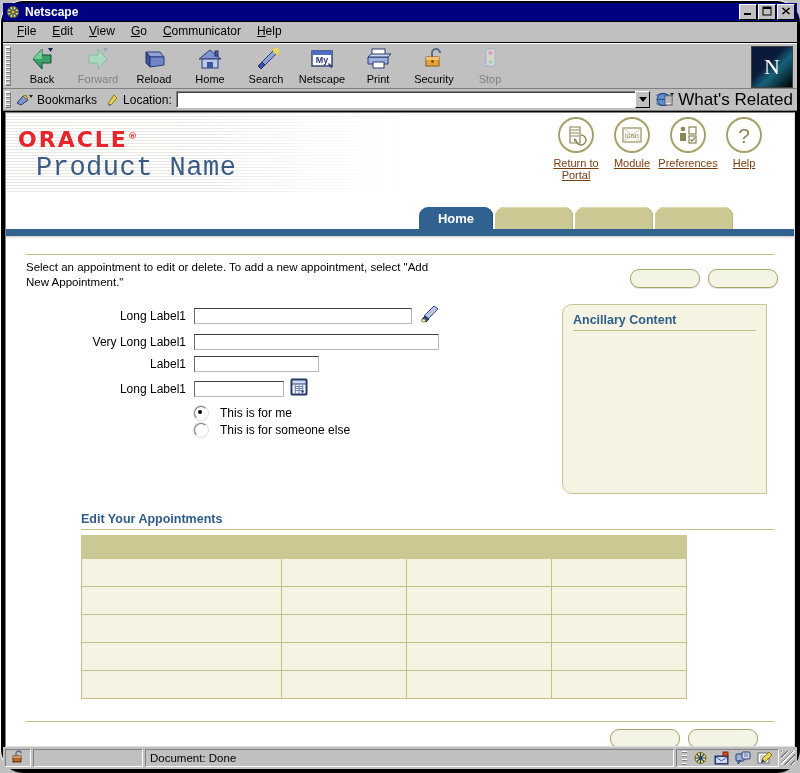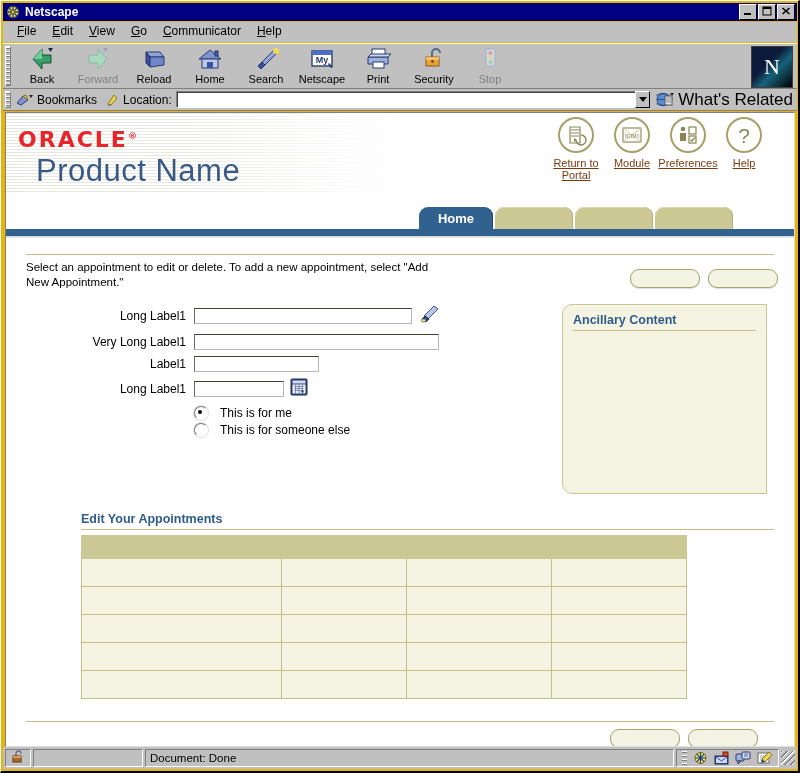--- a/index.html
+++ b/index.html
@@ -2,24 +2,24 @@
 <html><head>
 <meta charset="utf-8">
 <style>
   html,body{margin:0;padding:0;}
   body{
     width:800px;height:773px;overflow:hidden;
     font-family:"Liberation Sans", sans-serif;
     background:#c0c0c0;
     -webkit-font-smoothing:none;
   }
-  .win{position:absolute;left:0;top:0;width:800px;height:773px;background:#eab308;
+  .win{position:absolute;left:0;top:0;width:800px;height:773px;background:#000000;
        border-left:1px solid #ffffff;border-top:1px solid #ffffff;
        border-right:2px solid #000000;border-bottom:2px solid #000000;
-       box-sizing:border-box;}
+       box-sizing:border-box;border-radius:23px;}
 
   
   .titlebar{position:absolute;left:2px;top:2px;width:794px;height:18px;
             background:#000080;display:flex;align-items:center;}
   .tb-icon{width:16px;height:14px;margin-left:2px;margin-right:4px;position:relative;flex:0 0 auto;}
   .tb-title{color:#ffffff;font-size:12px;font-weight:bold;letter-spacing:0px;}
   .tb-btns{margin-left:auto;display:flex;gap:1px;margin-right:2px;}
   .tb-btn{width:16px;height:14px;background:#c0c0c0;
           border-left:1px solid #ffffff;border-top:1px solid #ffffff;
           border-right:1px solid #000;border-bottom:1px solid #000;
@@ -83,22 +83,22 @@
   .brand{position:relative;height:95px;}
   .brand-img{position:absolute;left:0;top:0;width:400px;height:80px;
      background:
        repeating-linear-gradient(to bottom, rgba(160,160,130,0.33) 0 1px, rgba(255,255,255,0) 1px 3px);
      -webkit-mask-image:linear-gradient(to right, rgba(0,0,0,1) 0%, rgba(0,0,0,.95) 45%, rgba(0,0,0,.35) 75%, rgba(0,0,0,0) 100%);
      mask-image:linear-gradient(to right, rgba(0,0,0,1) 0%, rgba(0,0,0,.95) 45%, rgba(0,0,0,.35) 75%, rgba(0,0,0,0) 100%);
      opacity:.75;}
   .oracle{position:absolute;left:12px;top:14px;font-family:"DejaVu Sans",sans-serif;
           font-size:22px;font-weight:bold;color:#e8252a;letter-spacing:2px;}
   .oracle .tm{font-size:9px;vertical-align:super;}
-  .prodname{position:absolute;left:30px;top:40px;font-family:Liberation Sans, sans-serif;
-            font-size:31px;color:#3a5a86;letter-spacing:0.5px;}
+  .prodname{position:absolute;left:30px;top:40px;font-family:Liberation Mono, monospace;
+            font-size:27px;color:#3a5a86;letter-spacing:0.5px;}
   .globals{position:absolute;right:22px;top:4px;display:flex;gap:0px;align-items:flex-start;}
   .gitem{width:56px;display:flex;flex-direction:column;align-items:center;}
   .gcircle{width:36px;height:36px;border-radius:50%;border:2px solid #a5a16a;
            display:flex;align-items:center;justify-content:center;box-sizing:border-box;
            color:#8a8552;}
   .glabel{margin-top:4px;font-size:11px;color:#7a3b10;text-decoration:underline;
           text-align:center;line-height:12px;}
 
   
   .tabstrip{position:relative;height:28px;}

